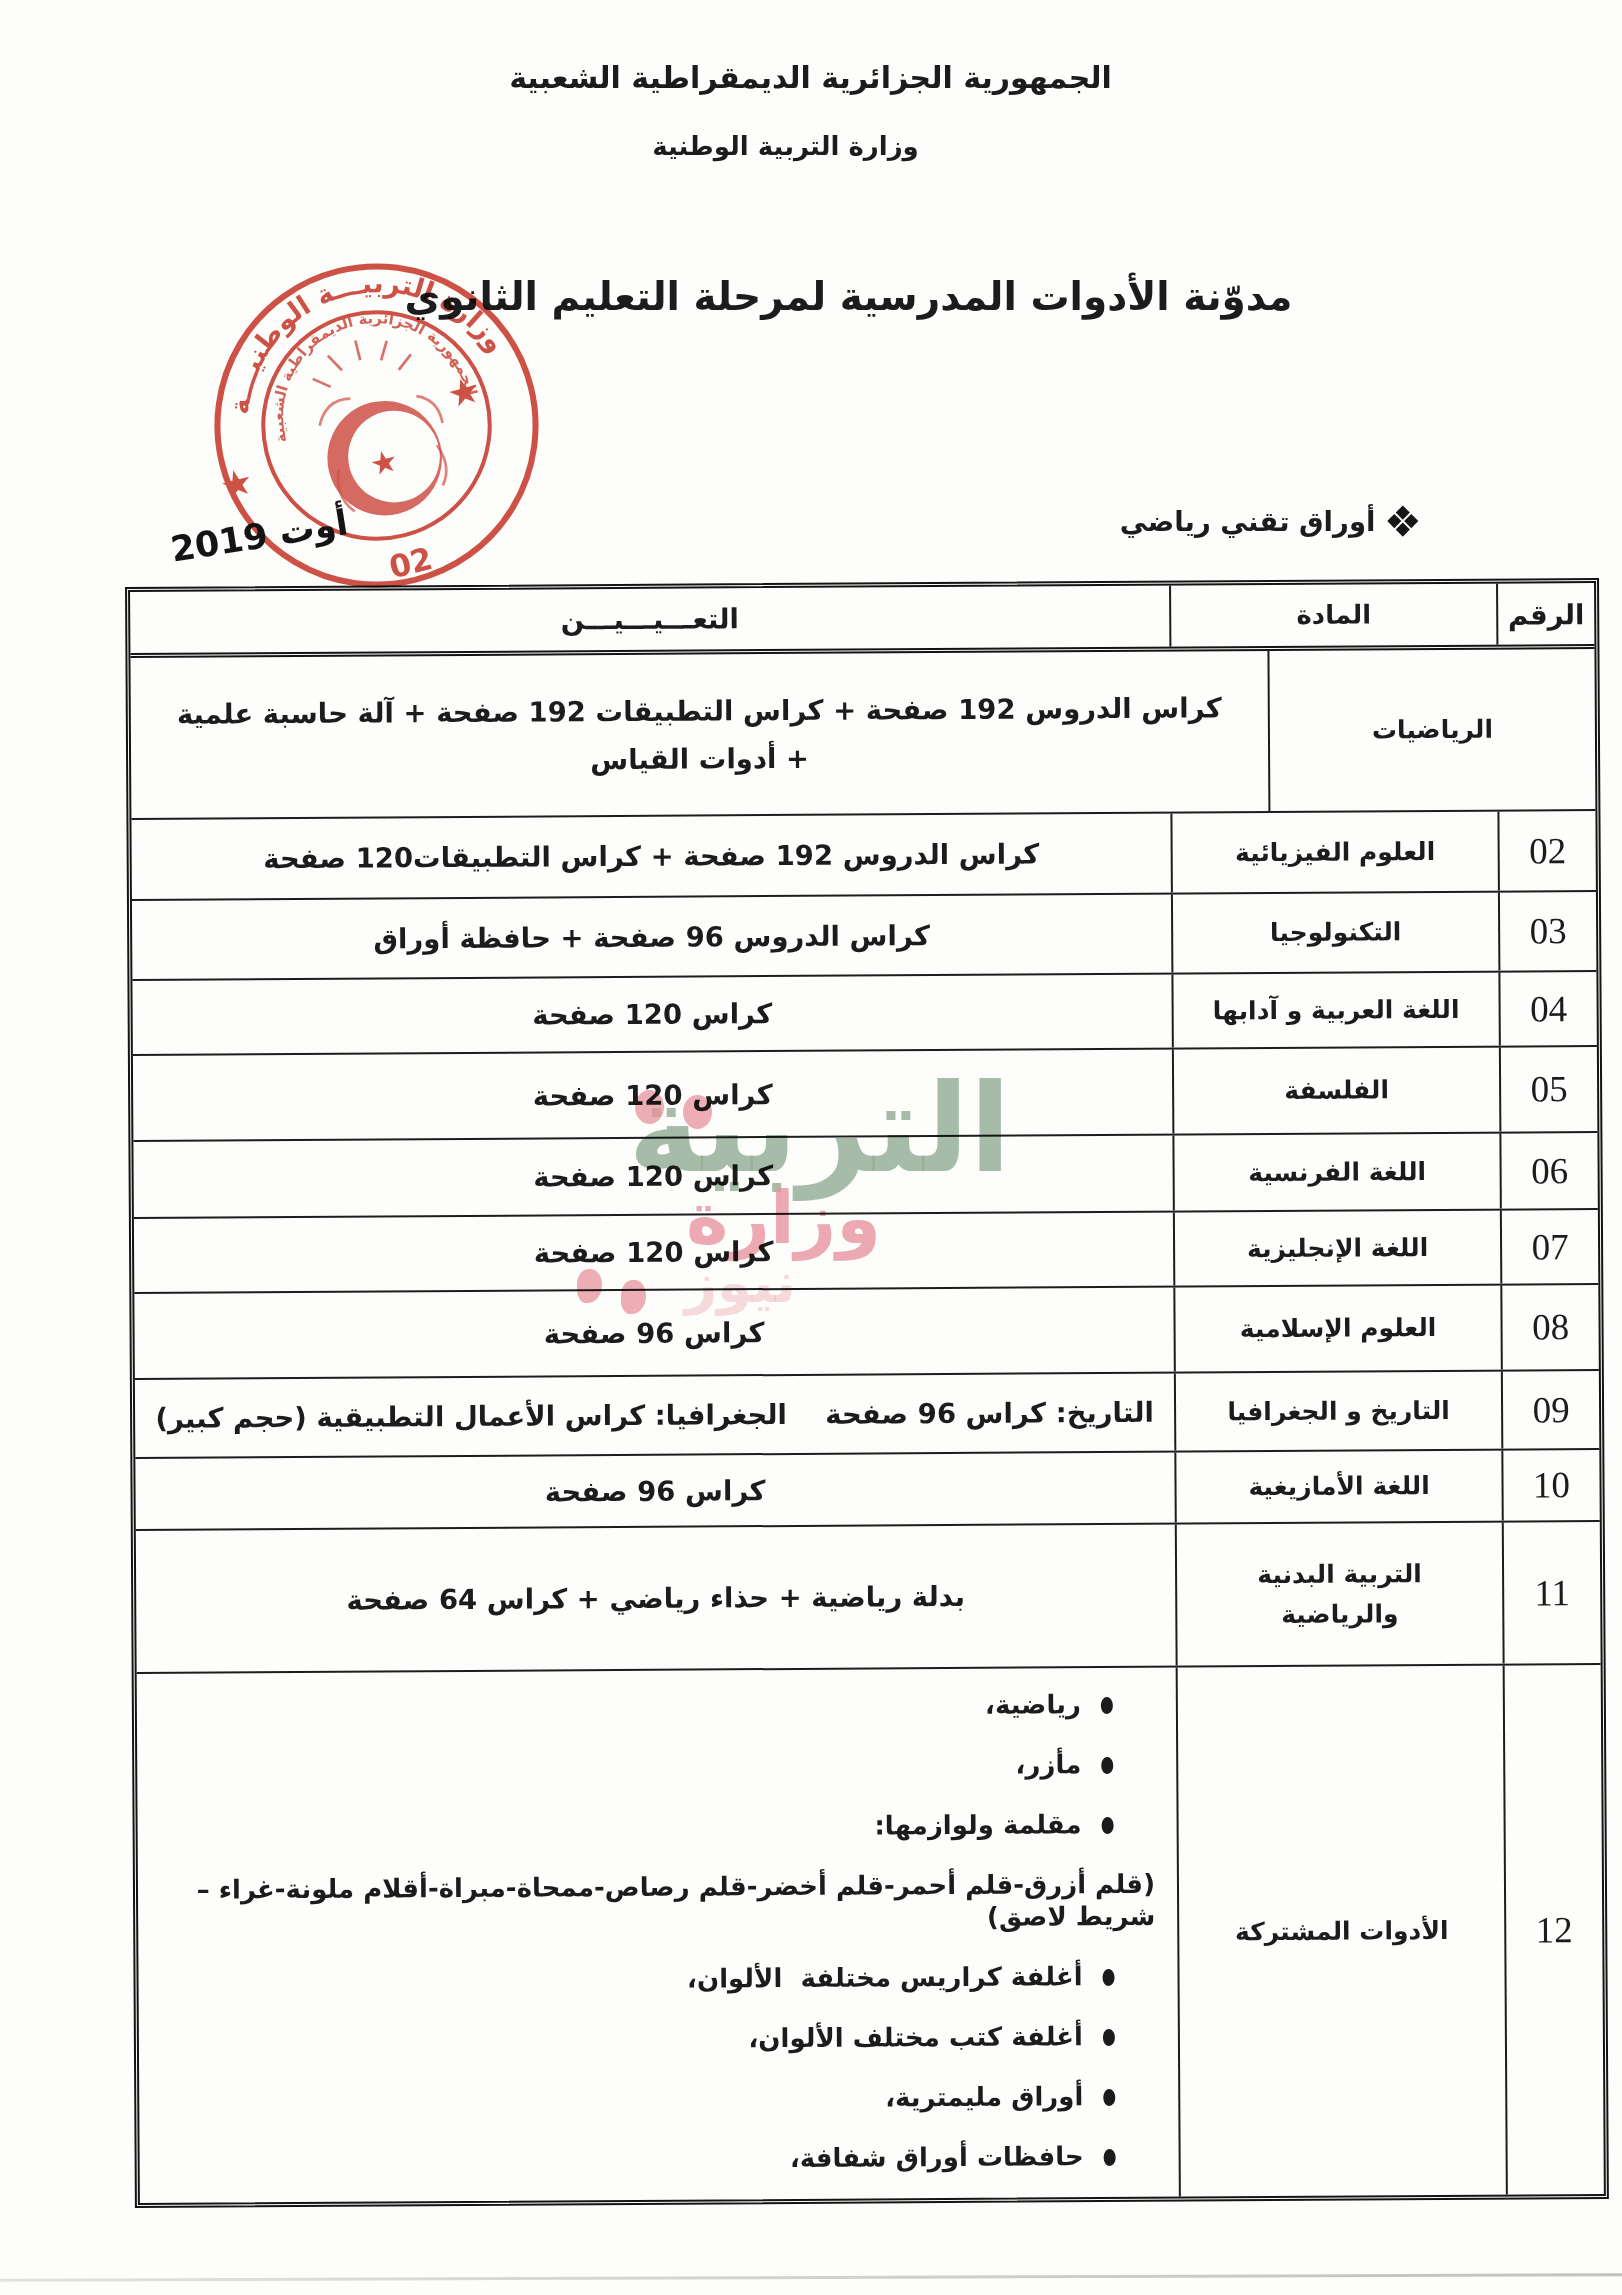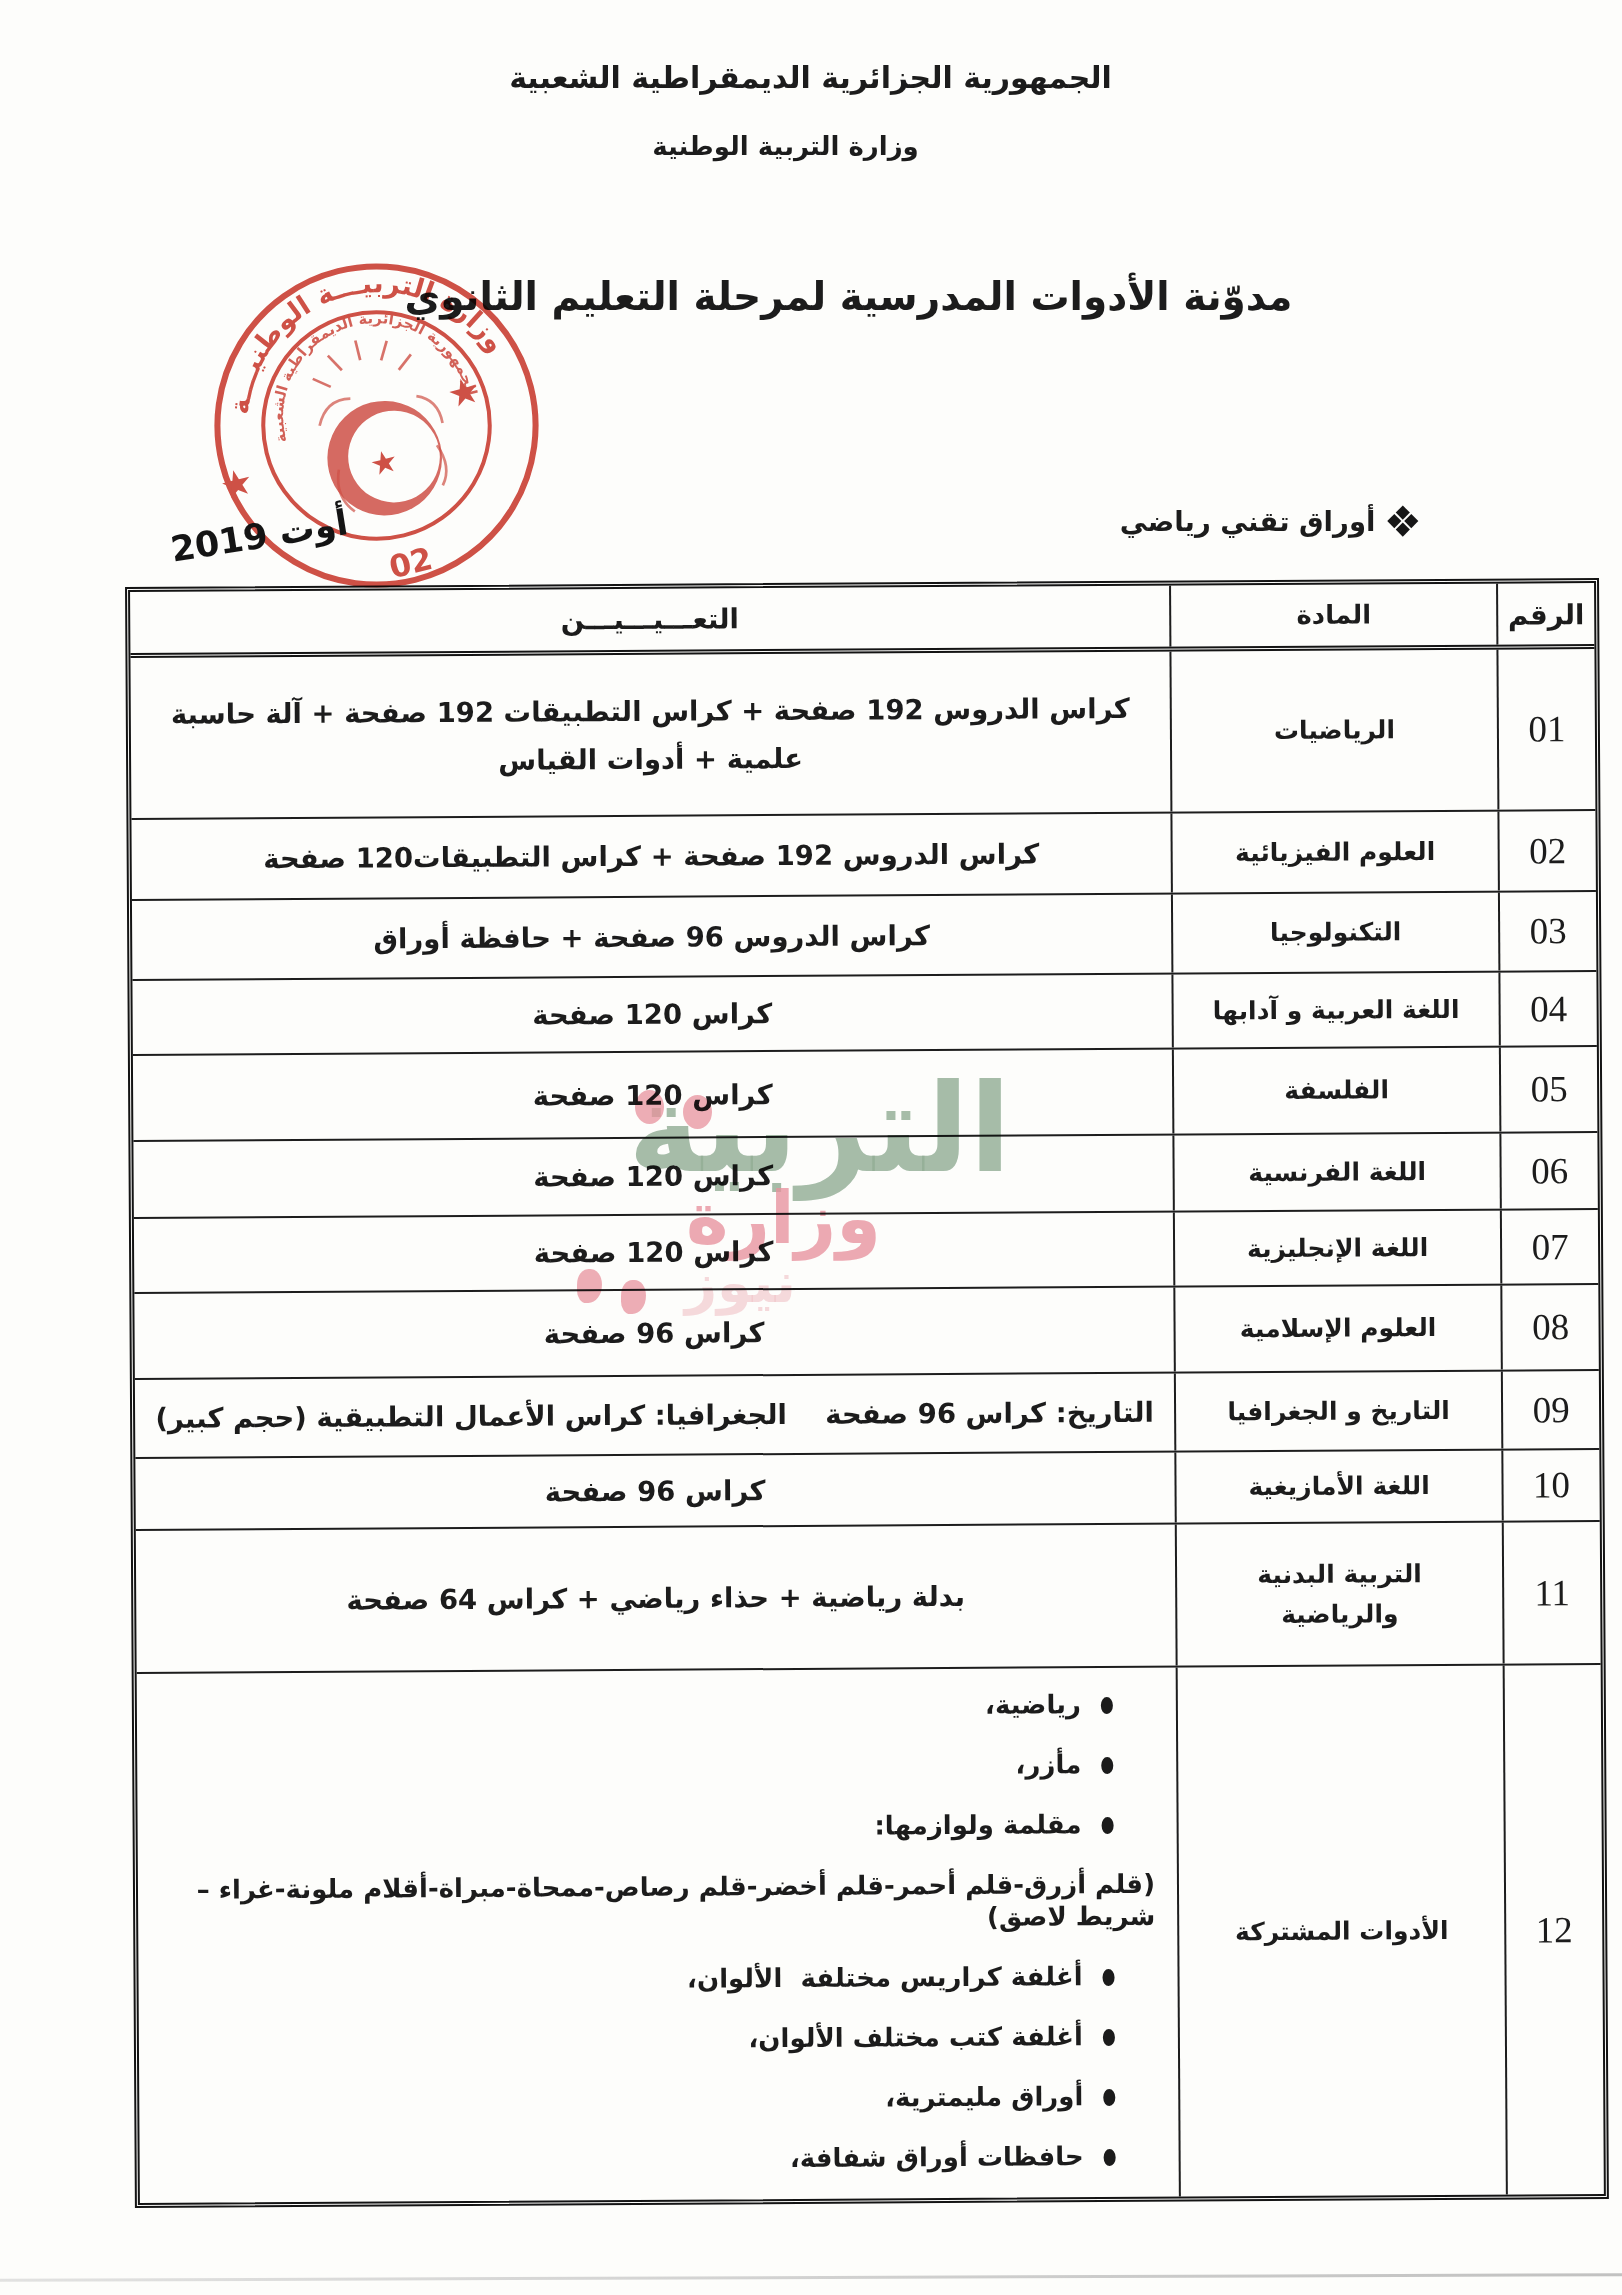--- a/index.html
+++ b/index.html
@@ -133,21 +133,20 @@
 
   <div class="doc-table">
 
     <div class="trow hrow">
       <div class="cell c-num">الرقم</div>
       <div class="cell c-sub">المادة</div>
       <div class="cell c-des">التعـــيـــيـــن</div>
     </div>
 
     <div class="trow brow0">
-      <div class="cell c-num">01</div>
       <div class="cell c-sub">الرياضيات</div>
       <div class="cell c-des">كراس الدروس 192 صفحة + كراس التطبيقات 192 صفحة + آلة حاسبة علمية + أدوات القياس</div>
     </div>
 
     <div class="trow brow1">
       <div class="cell c-num">02</div>
       <div class="cell c-sub">العلوم الفيزيائية</div>
       <div class="cell c-des">كراس الدروس 192 صفحة + كراس التطبيقات120 صفحة</div>
     </div>
 

